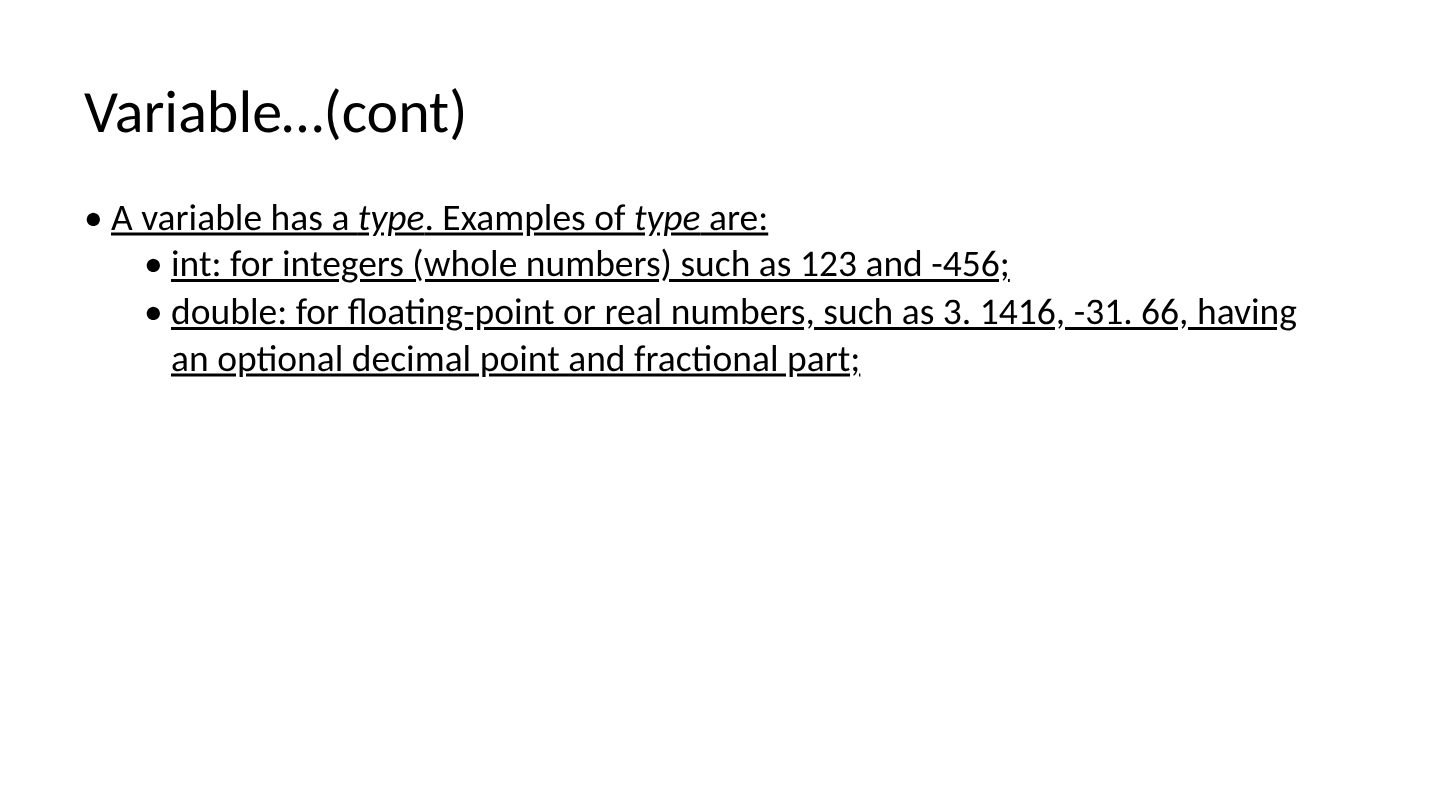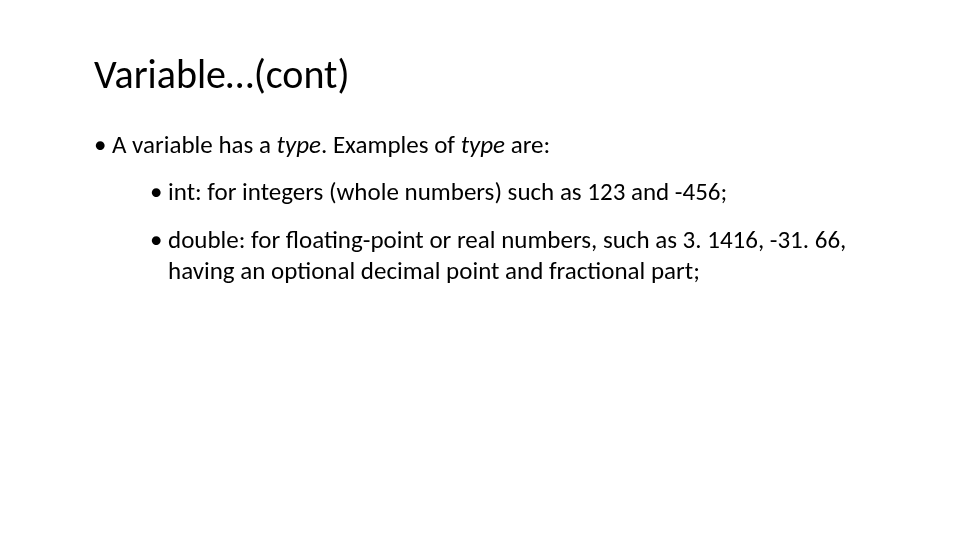--- a/index.html
+++ b/index.html
@@ -9,57 +9,58 @@
     height: 540px;
     background: #ffffff;
     font-family: "Calibri", "Segoe UI", Arial, sans-serif;
     color: #000000;
   }
   .slide {
     position: relative;
     width: 960px;
     height: 540px;
     box-sizing: border-box;
-    padding: 50px 70px 0 94px;
+    padding: 50px 70px 0 56px;
   }
   .title {
     font-size: 40px;
     font-weight: 400;
     margin-bottom: 30px;
     letter-spacing: 0px;
   }
   .content {
     font-size: 25px;
     line-height: 1.25;
   }
   ul.lvl1 {
     list-style: none;
     padding: 0;
     margin: 0;
   }
   ul.lvl1 > li {
     position: relative;
     padding-left: 18px;
     margin: 0;
+    text-decoration: underline;
   }
   ul.lvl1 > li::before {
     content: "•";
     position: absolute;
     left: 0;
     top: 0;
   }
   ul.lvl2 {
     list-style: none;
     padding: 0;
     margin: 0 0 0 22px;
   }
   ul.lvl2 > li {
     position: relative;
     padding-left: 18px;
-    margin: 16px;
+    margin: 0;
   }
   ul.lvl2 > li::before {
     content: "•";
     position: absolute;
     left: 0;
     top: 0;
   }
   .em { font-style: italic; }
 </style>
 </head>

